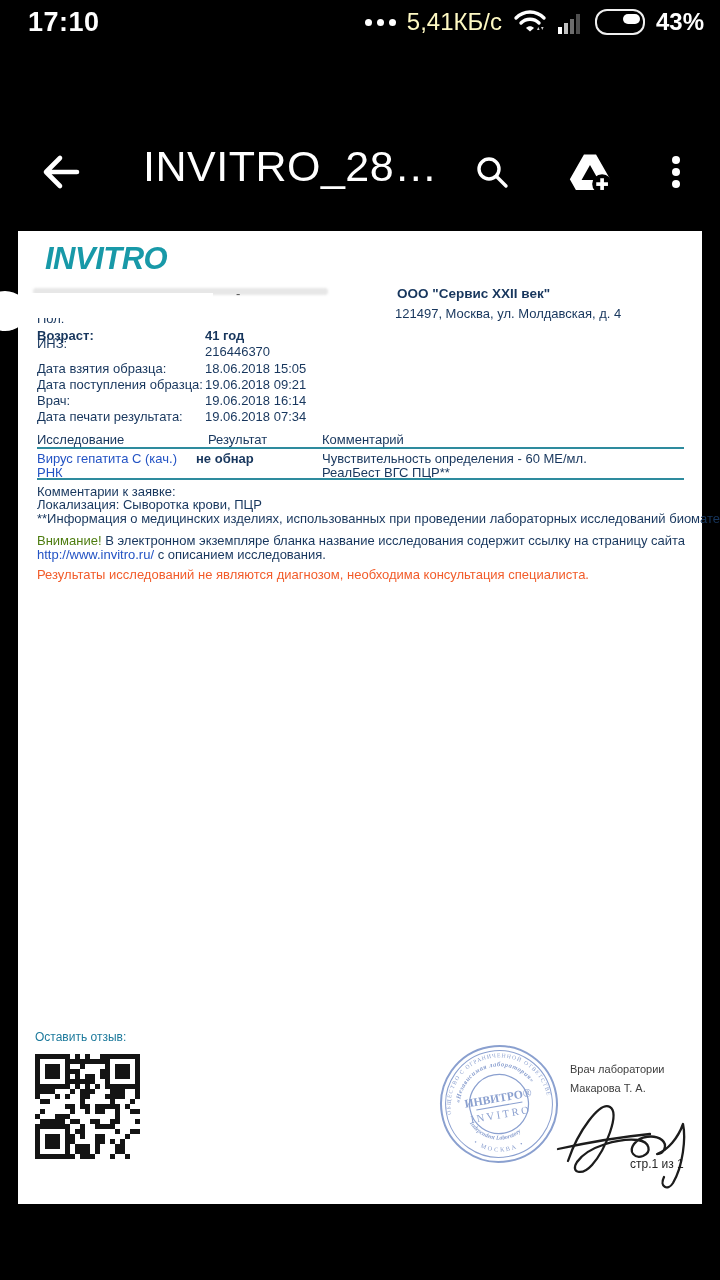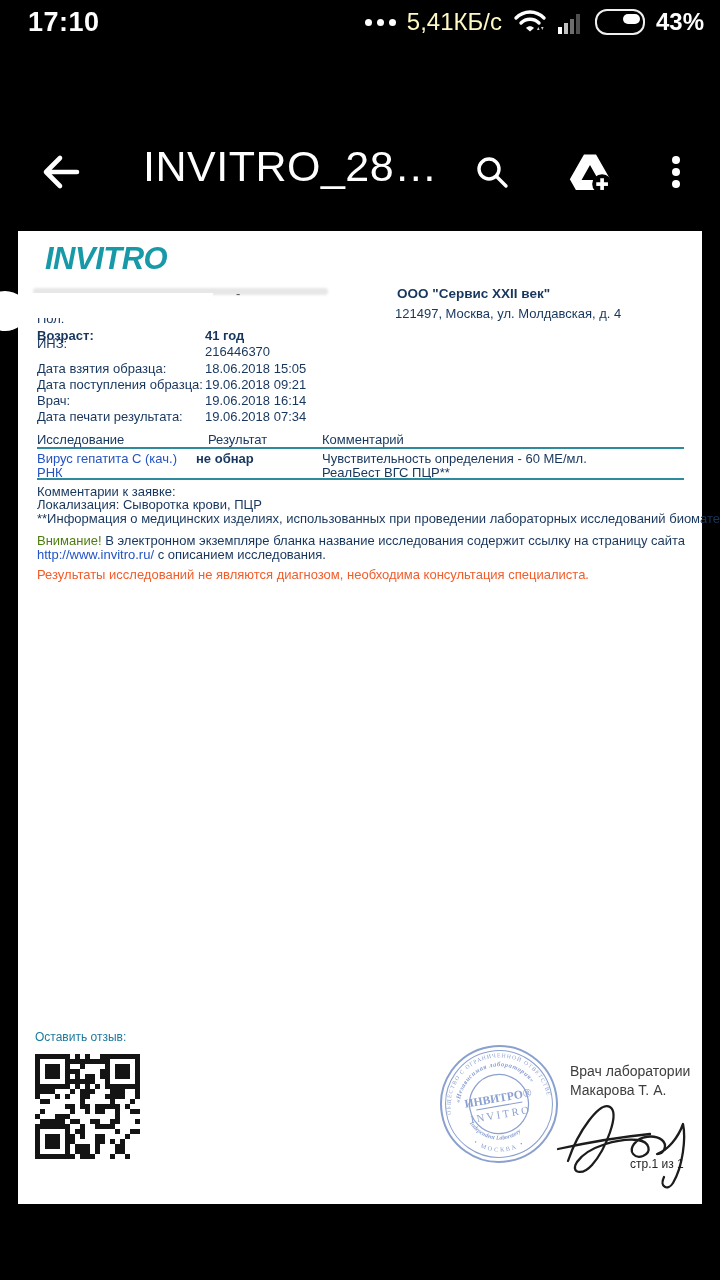--- a/index.html
+++ b/index.html
@@ -27,21 +27,21 @@
   .smudge{left:15px;top:57px;width:295px;height:7px;background:rgba(175,175,175,.30);border-radius:3px;filter:blur(1px);}
   .redact{left:0px;top:62px;width:195px;height:25px;background:#fff;z-index:3;}
   .lbl{left:19px;}
   .val{left:187px;}
   .b{font-weight:700;}
   .rule{height:2px;background:#2e8b9e;left:19px;width:647px;}
   .blue{color:#2353c4;}
   .orange{color:#4d7c0f;}
   .disc{color:#f25c2a;}
   .feedback{color:#1d7a9c;font-size:12px;}
-  .doctor{color:#3d3d3d;font-size:14px;}
+  .doctor{color:#3d3d3d;font-size:11px;}
   .pagenum{color:#262626;font-size:12px;}
   .white-circle{left:-17px;top:291px;width:44px;height:40px;background:#fff;border-radius:50%;z-index:9;}
   .stamp-wrap{left:420px;top:812px;width:122px;height:122px;transform:rotate(-10deg);opacity:.88;}
   a{text-decoration:none;margin-top:25px;}
 </style>
 </head>
 <body>
 
 <div class="abs statusbar">
   <div class="abs sb-time">17:10</div>

